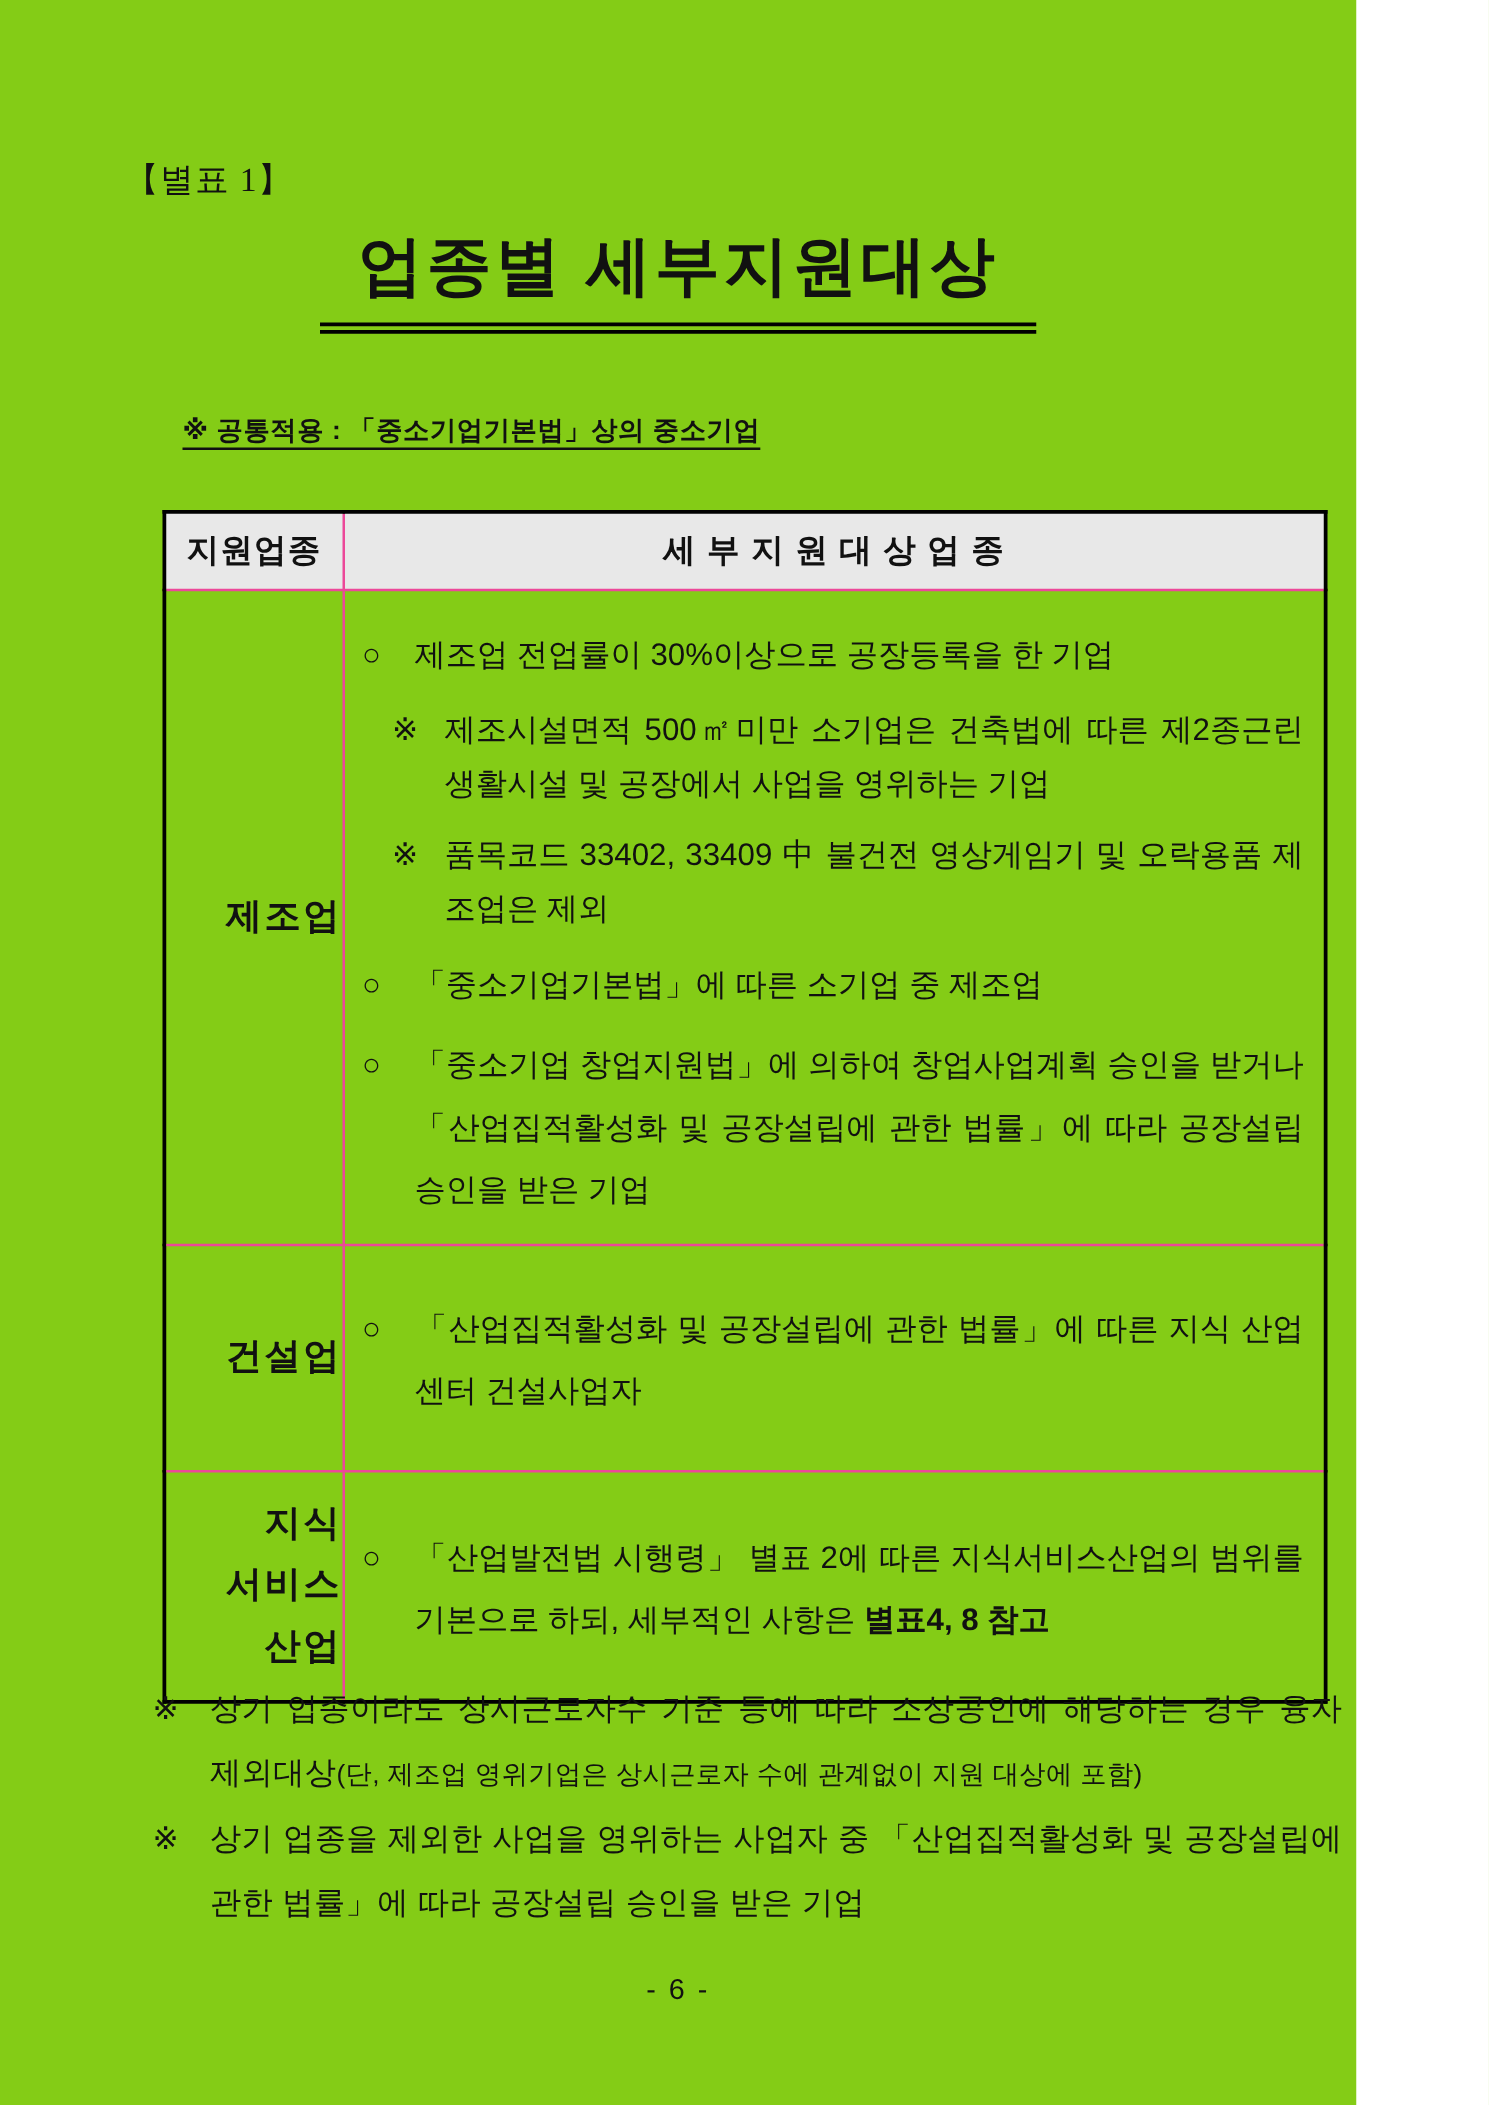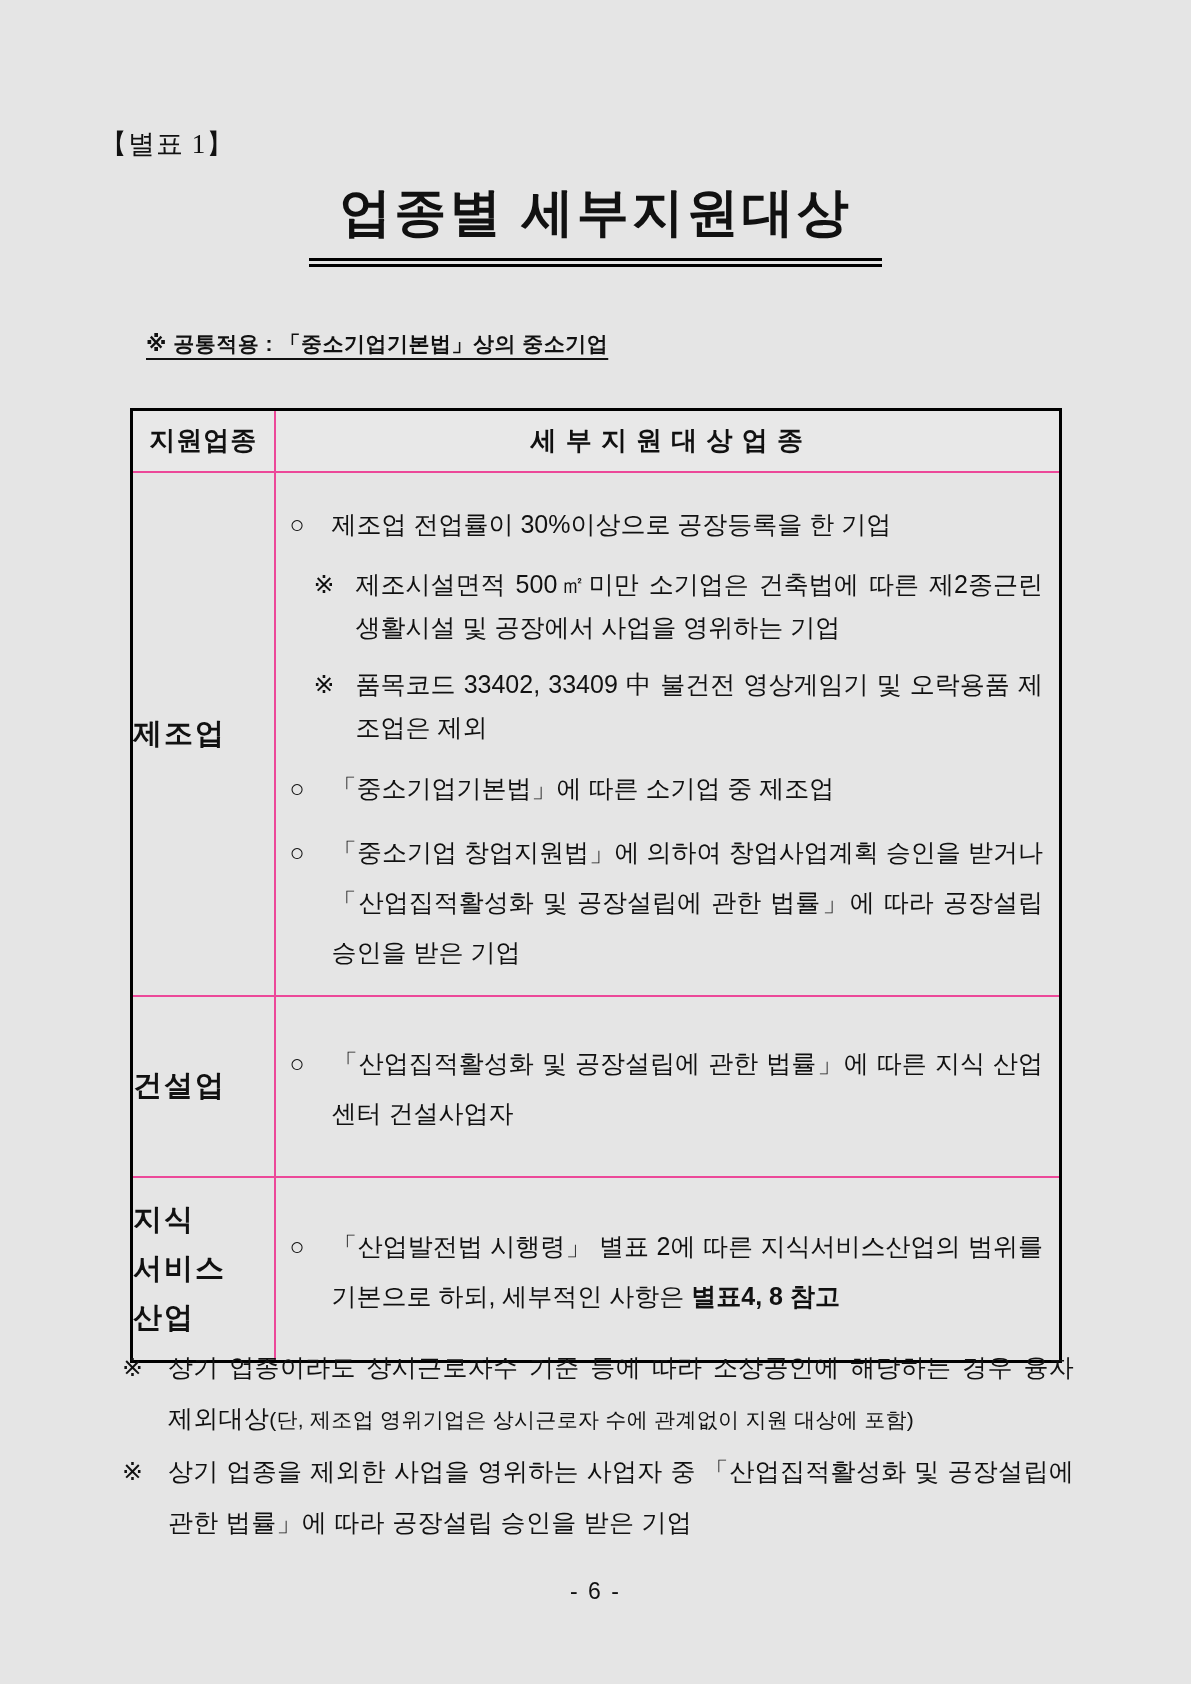--- a/index.html
+++ b/index.html
@@ -1,21 +1,21 @@
 <!DOCTYPE html>
 <html><head>
 <meta charset="utf-8">
 <style>
   * { margin:0; padding:0; box-sizing:border-box; }
   html,body { background:#ffffff; }
   .sheet {
     position:relative;
-    width:1191px;
+    width:1085px;
     height:1684px;
-    background:#e5e5e5;
+    background:#84cc16;
     color:#111111;
     font-family:"Liberation Sans","DejaVu Sans",sans-serif;
     overflow:hidden;
   }
   .annex {
     position:absolute;
     top:126px; left:100px;
     font-family:"Liberation Serif","DejaVu Serif",serif;
     font-size:27px;
     letter-spacing:1px;
@@ -61,21 +61,21 @@
     height:62px;
     background:#e8e8e8;
     font-size:26px;
     font-weight:bold;
     text-align:center;
     vertical-align:middle;
     border-bottom:6px double #666;
     letter-spacing:1px;
   }
   td.cat {
-    text-align:left;
+    text-align:right;
     vertical-align:middle;
     font-weight:bold;
     font-size:29px;
     white-space:pre-line;
     line-height:1.7;
     letter-spacing:2px;
   }
   td.content {
     padding:30px 16px 18px 14px;
     font-size:25px;

